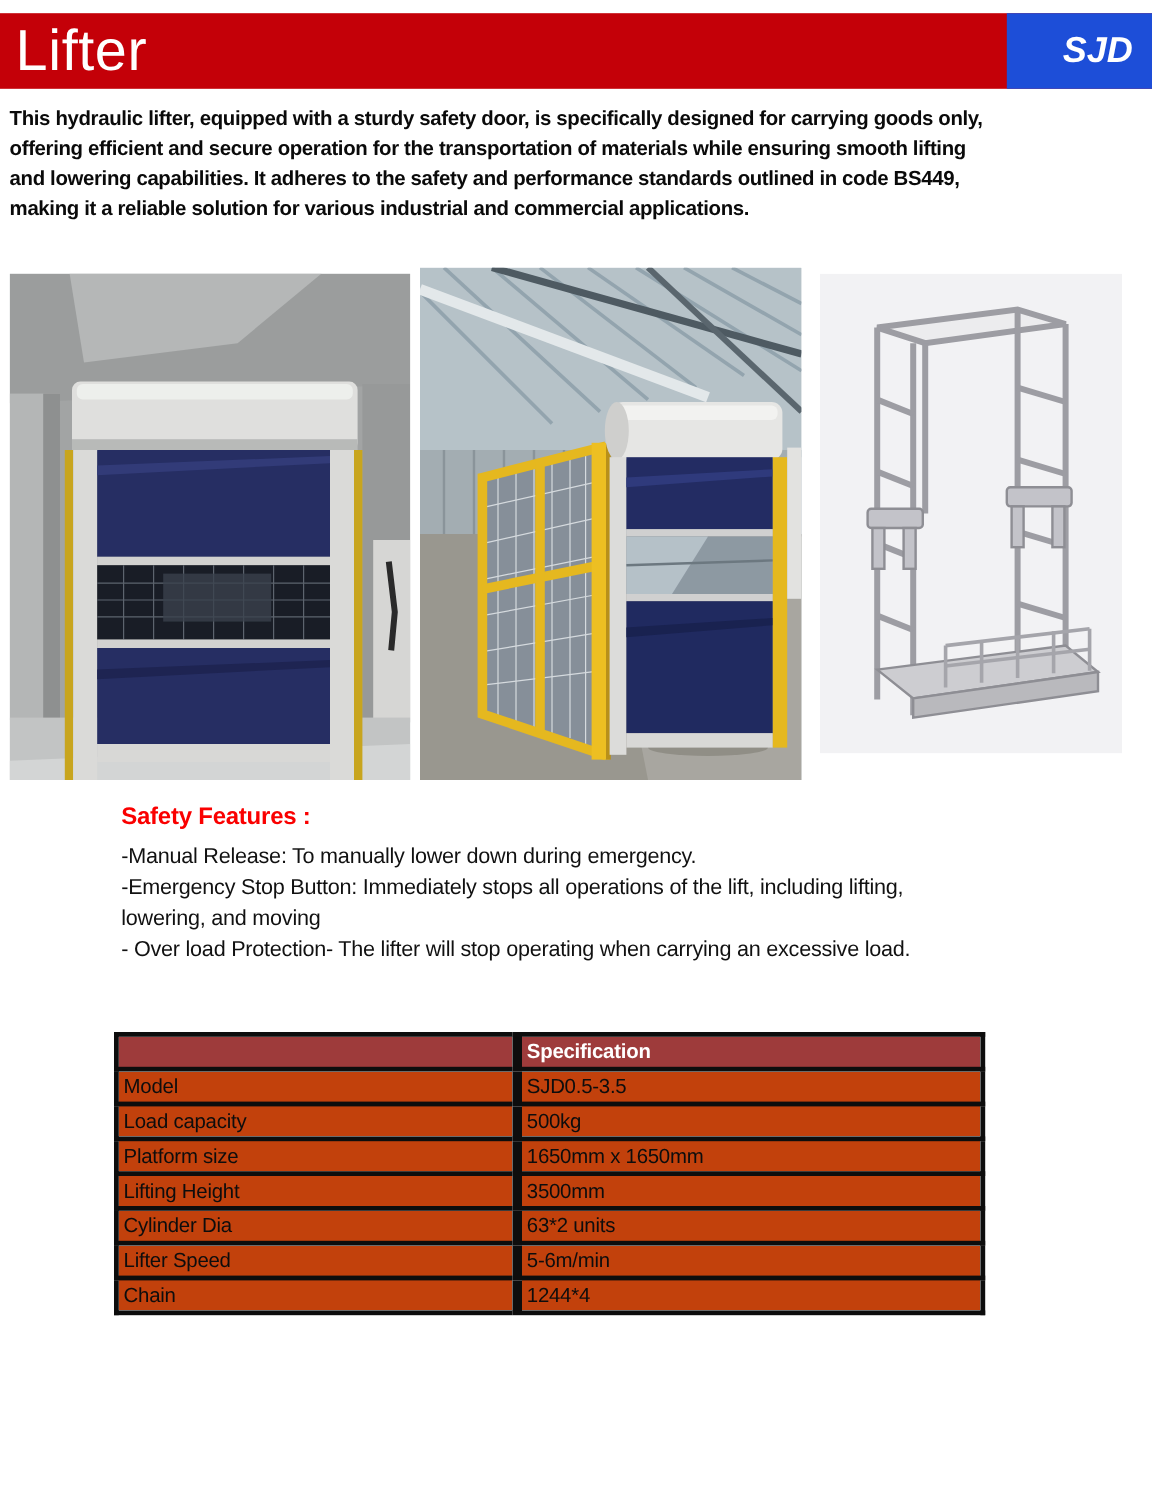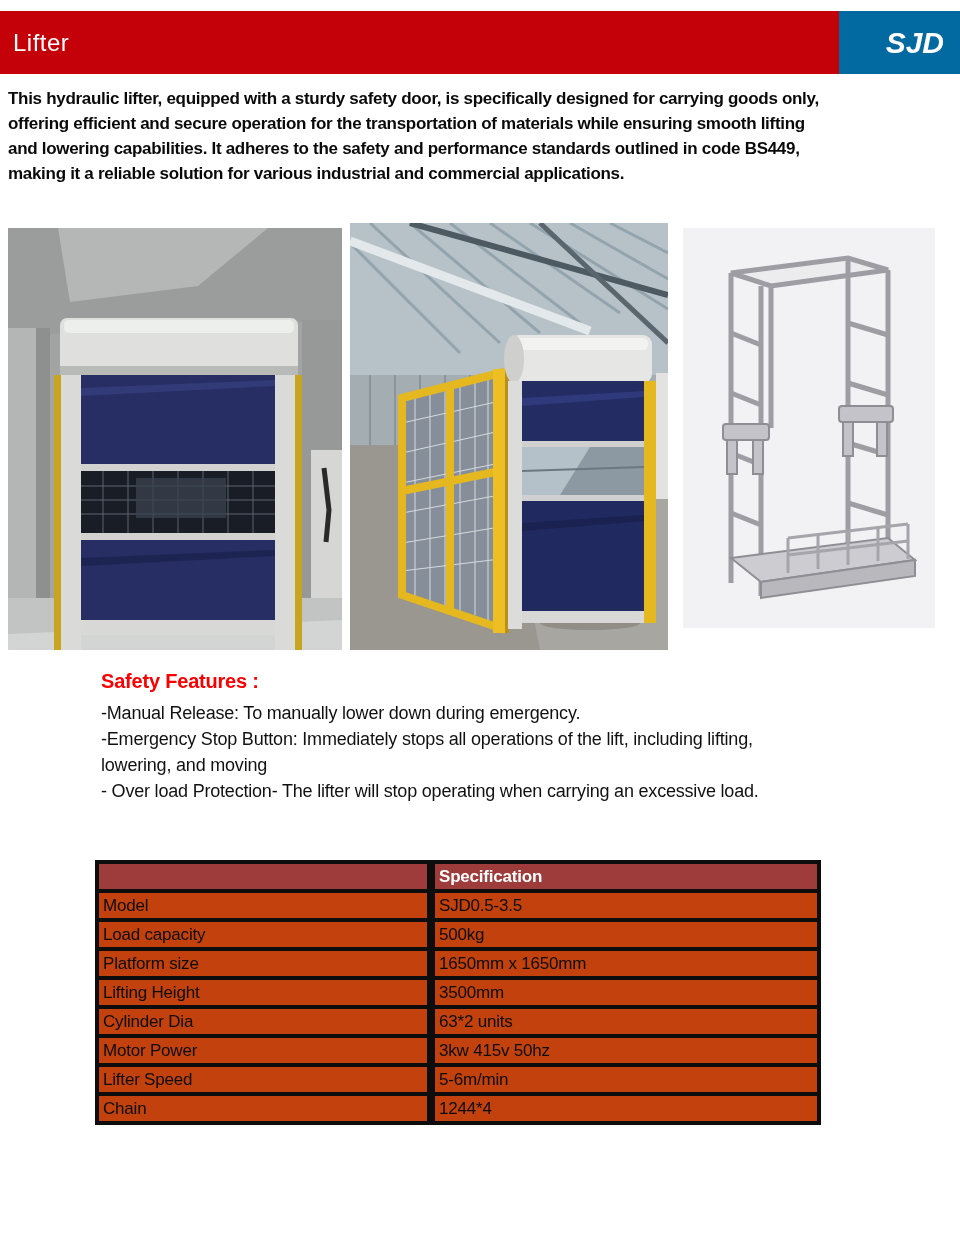--- a/index.html
+++ b/index.html
@@ -13,27 +13,27 @@
   }
 
   
   .topbar {
     position: absolute; left: 0; top: 11px;
     width: 960px; height: 63px;
     background: #c40008;
   }
   .topbar .title {
     position: absolute; left: 13px; top: 0;
-    line-height: 63px; font-size: 24px; font-weight: 400;
+    line-height: 63px; font-size: 48px; font-weight: 400;
     color: #ffffff; letter-spacing: 0.5px;
   }
   .topbar .brandbox {
     position: absolute; right: 0; top: 0;
     width: 121px; height: 63px;
-    background: #0369a1;
+    background: #1d4ed8;
     display: flex; align-items: center; justify-content: flex-end;
   }
   .topbar .brand {
     color: #ffffff; font-size: 30px; font-weight: 700;
     font-style: italic; padding-right: 16px;
   }
 
   
   .intro {
     position: absolute; left: 8px; top: 86px;
@@ -283,24 +283,20 @@
     </tr>
     <tr>
       <td>Lifting Height</td>
       <td>3500mm</td>
     </tr>
     <tr>
       <td>Cylinder Dia</td>
       <td>63*2 units</td>
     </tr>
     <tr>
-      <td>Motor Power</td>
-      <td>3kw 415v 50hz</td>
-    </tr>
-    <tr>
       <td>Lifter Speed</td>
       <td>5-6m/min</td>
     </tr>
     <tr>
       <td>Chain</td>
       <td>1244*4</td>
     </tr>
   </tbody>
 </table>
 

